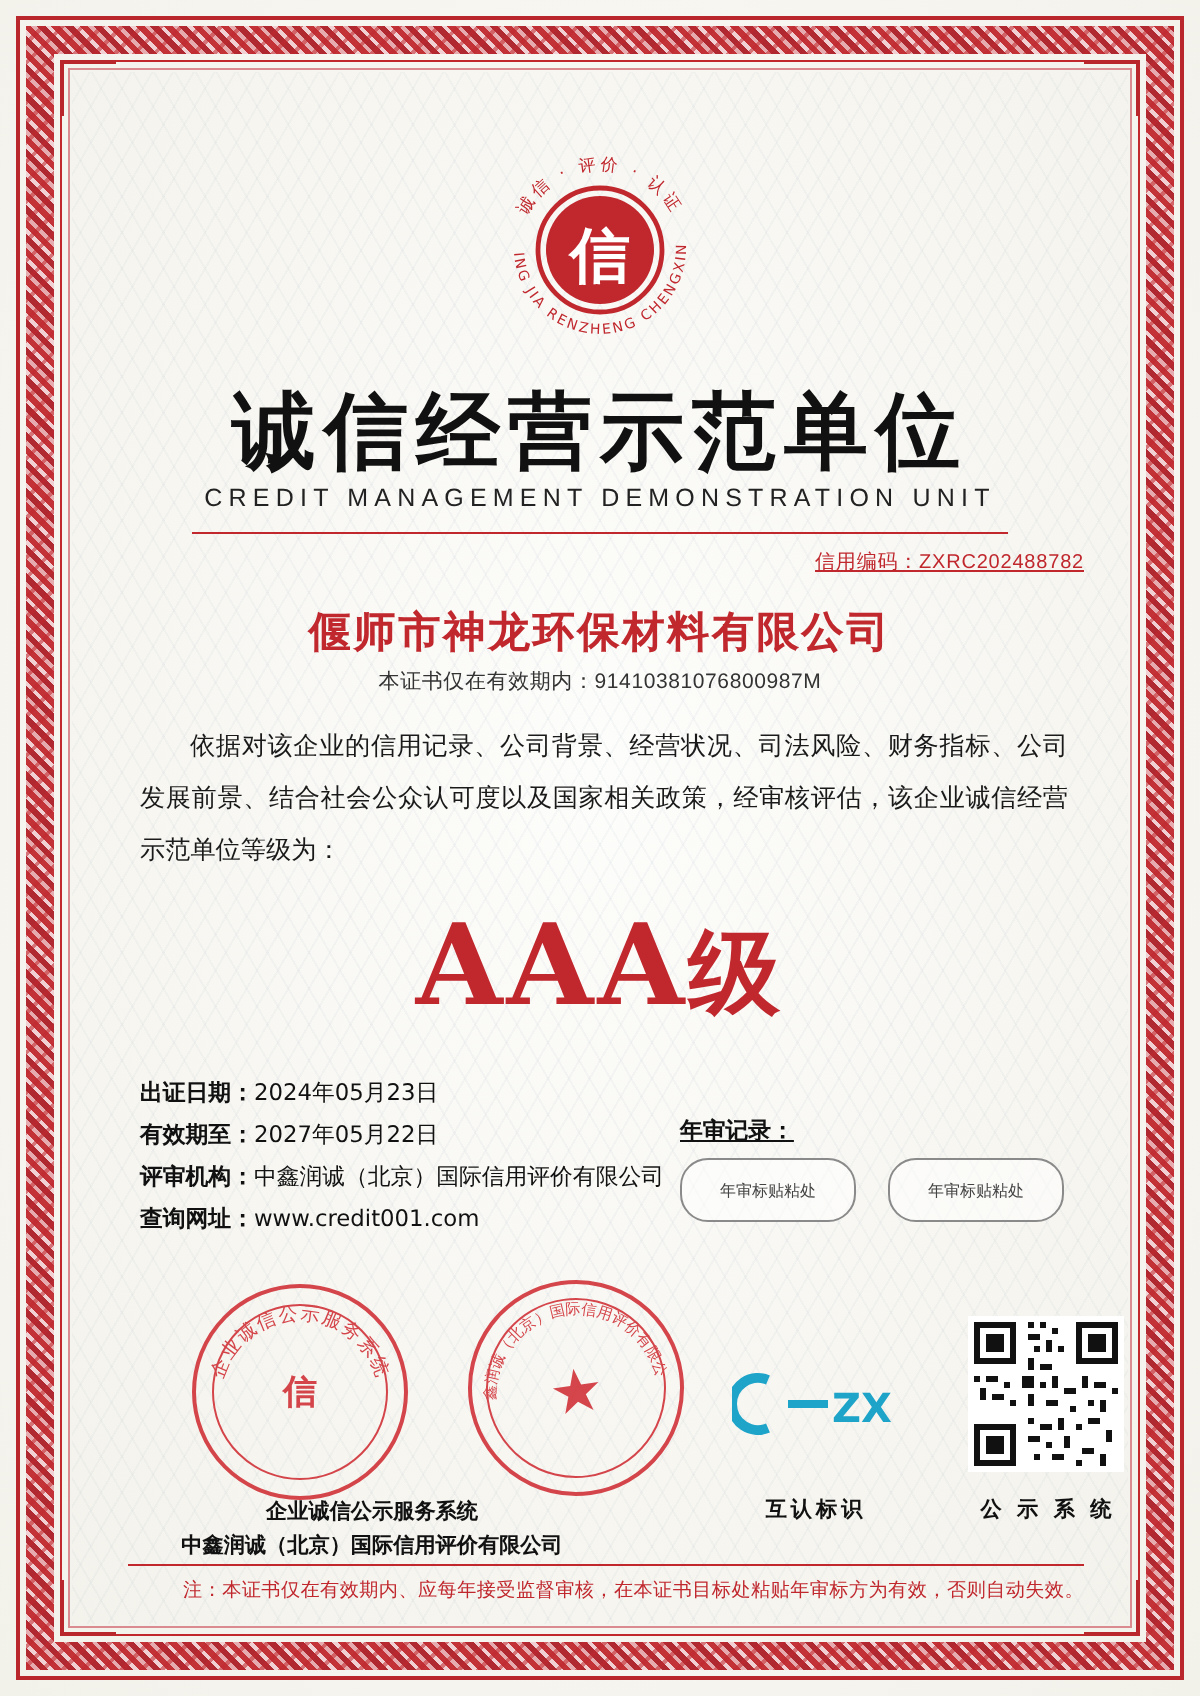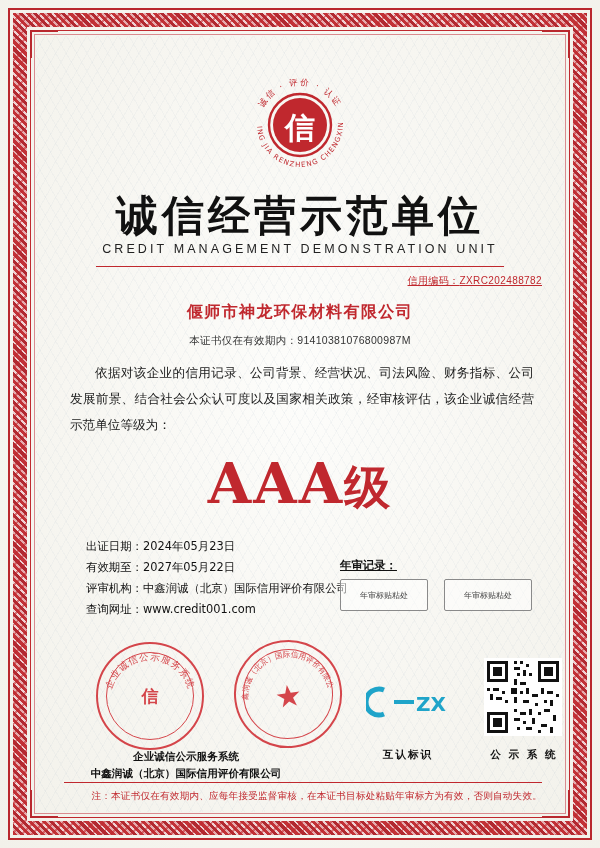--- a/index.html
+++ b/index.html
@@ -99,21 +99,21 @@
   }
 
   .code-line{
     position:absolute;top:234px;right:18px;
     font-size:10px;color:#c0282e;letter-spacing:.4px;text-decoration:underline;
   }
 
   .company{
     position:absolute;top:262px;left:0;right:0;text-align:center;
     font-family:"DejaVu Sans","Liberation Sans",sans-serif;
-    font-size:16px;font-weight:bold;color:#c0282e;letter-spacing:1.4px;
+    font-size:21px;font-weight:bold;color:#c0282e;letter-spacing:1.4px;
   }
   .uscc{
     position:absolute;top:294px;left:0;right:0;text-align:center;
     font-size:10.5px;color:#333;letter-spacing:.3px;
   }
 
   .body-text{
     position:absolute;top:320px;left:30px;right:26px;
     font-size:12.6px;line-height:26px;color:#1a1a1a;
     text-align:justify;text-indent:25px;
@@ -128,33 +128,33 @@
   }
   .grade .cn{font-family:"DejaVu Sans","Liberation Sans",sans-serif;font-size:46px;}
 
   
   .details{
     position:absolute;top:496px;left:30px;
     font-size:11.4px;line-height:21px;color:#111;
     font-family:"DejaVu Sans","Liberation Sans",sans-serif;
   }
   .details .row{white-space:nowrap;}
-  .details .lbl{font-weight:normal;margin-left:16px;}
+  .details .lbl{font-weight:bold;}
 
   .annual{
     position:absolute;top:518px;left:300px;width:210px;
   }
   .annual-title{
     font-size:11.4px;font-weight:bold;color:#111;margin-bottom:6px;
     font-family:"DejaVu Sans","Liberation Sans",sans-serif;
     text-decoration:underline;
   }
   .annual-boxes{display:flex;gap:16px;}
   .annual-box{
-    width:86px;height:30px;border:1px solid #8a8a8a;border-radius:2px;
+    width:86px;height:30px;border:1px solid #8a8a8a;border-radius:14px;
     display:flex;align-items:center;justify-content:center;
     font-size:8px;color:#444;background:rgba(255,255,255,.5);
     font-family:"DejaVu Sans","Liberation Sans",sans-serif;
   }
 
   
   .bottom{
     position:absolute;left:26px;right:20px;top:596px;height:140px;
   }
   .stamp{

